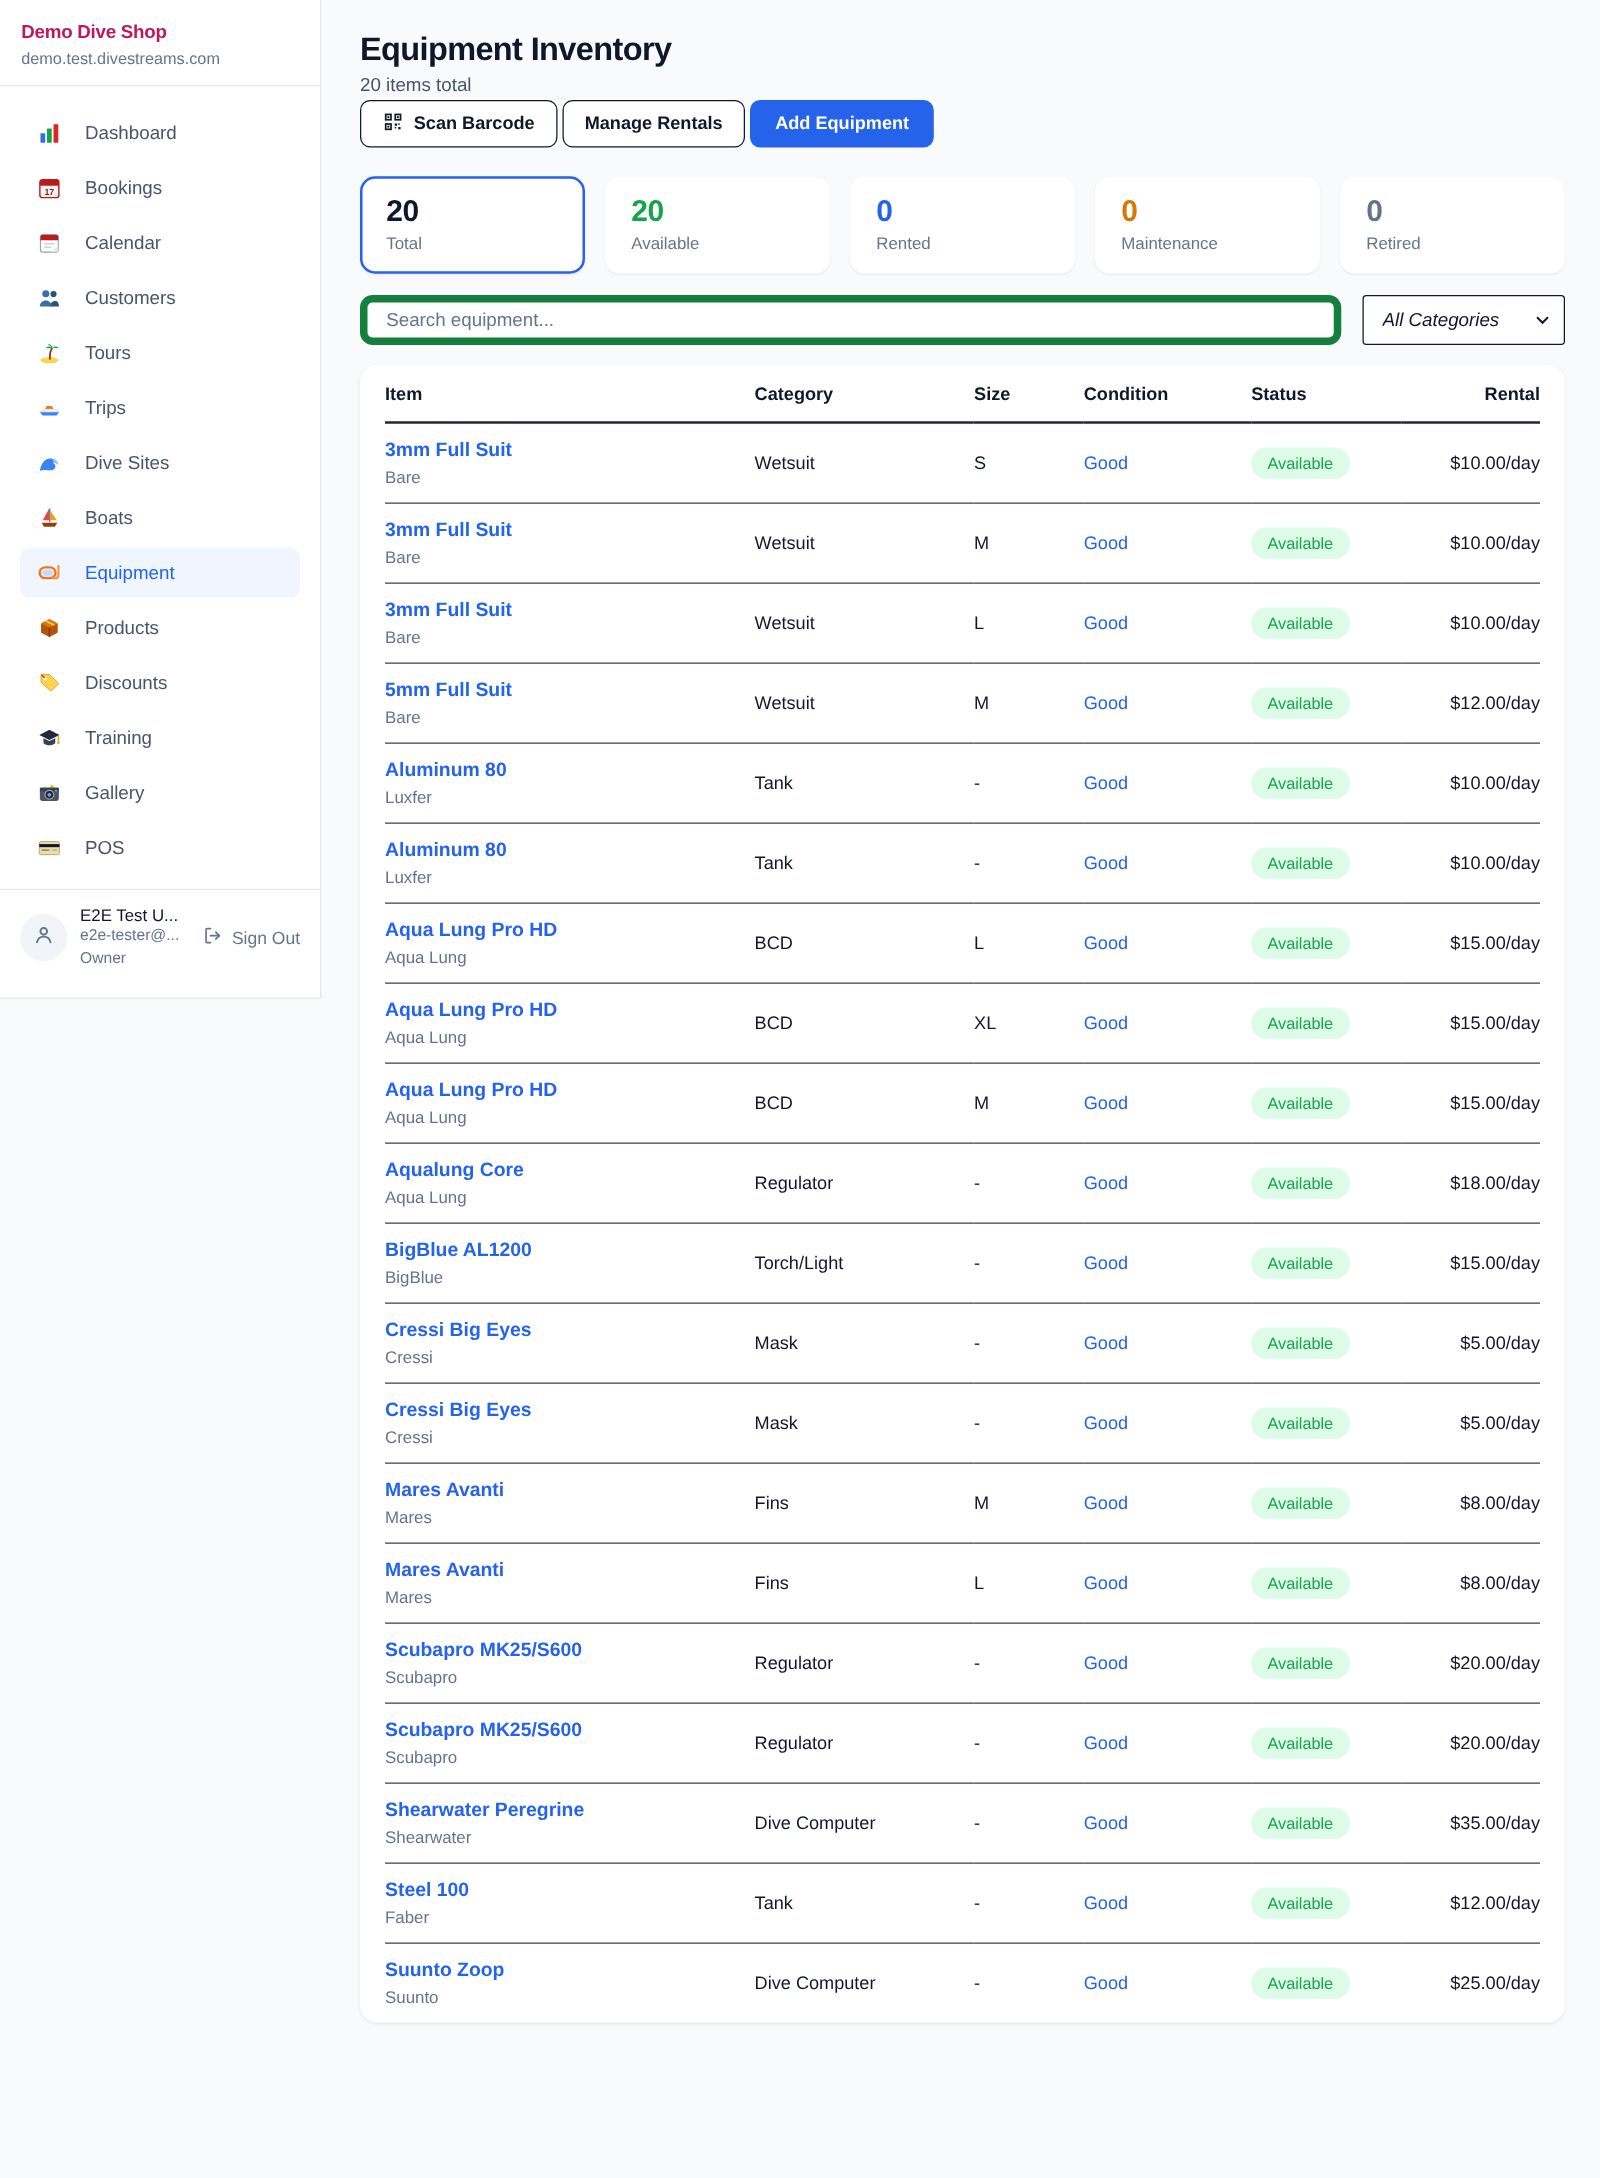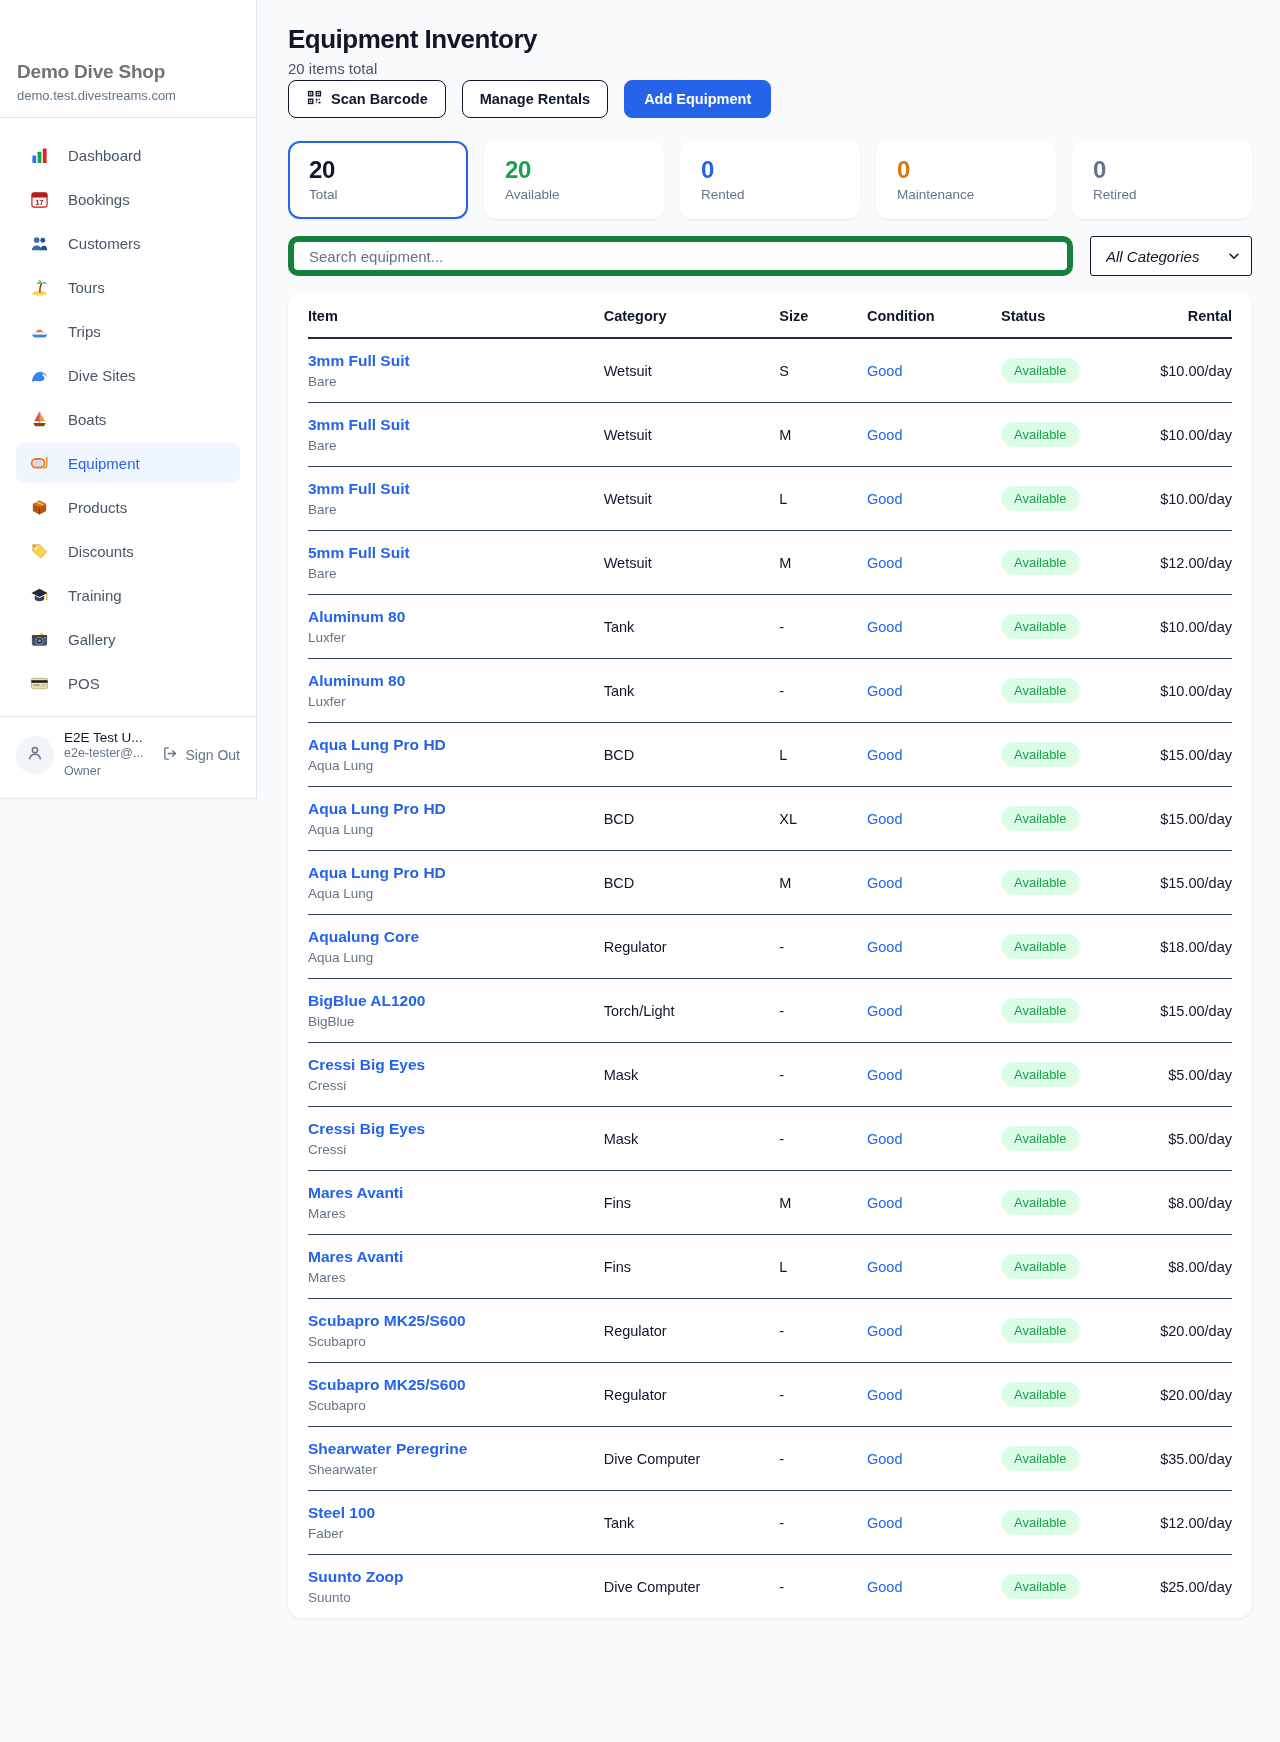--- a/index.html
+++ b/index.html
@@ -7,42 +7,42 @@
   body {
     width:1280px; height:1742px; overflow:hidden; position:relative;
     font-family:"Liberation Sans","DejaVu Sans",sans-serif; color:#0f172a;
   }
   
   .sidebar {
     position:absolute; left:0; top:0; width:257px; height:799px;
     background:#fff; border-right:1px solid #e2e8f0; border-bottom:1px solid #e2e8f0;
   }
   .brand { padding:17px 17px 14px; border-bottom:1px solid #e2e8f0; }
-  .brand-name { font-size:19px; font-weight:700; color:#737373; letter-spacing:-.2px;margin-top:44px; }
+  .brand-name { font-size:15px; font-weight:700; color:#be185d; letter-spacing:-.2px; }
   .brand-domain { font-size:13px; color:#64748b; margin-top:5px; }
   .nav { padding:17px 16px 2px; }
   .nav-item {
     display:flex; align-items:center; gap:19px; height:40px; padding:0 13px;
     border-radius:8px; margin-bottom:4px; color:#475569; font-size:15px; font-weight:500; cursor:pointer;
   }
   .nav-item.active { background:#eff6ff; color:#2563eb; }
   .nav-icon { width:20px; height:20px; display:flex; align-items:center; justify-content:center; flex:none; }
   .side-divider { border-top:1px solid #e2e8f0; margin-top:7px; }
   .user-row { display:flex; align-items:center; gap:10px; padding:13px 16px 15px; }
   .avatar { width:38px; height:38px; border-radius:50%; background:#f1f5f9; display:flex; align-items:center; justify-content:center; flex:none; }
   .user-info { flex:1; min-width:0; }
   .user-name { font-size:13.5px; font-weight:400; color:#0f172a; }
   .user-email, .user-role { font-size:12.5px; color:#64748b; line-height:1.4; }
   .signout { display:inline-flex; align-items:center; gap:7px; background:none; border:none; color:#64748b; font-size:14px; font-family:inherit; cursor:pointer; flex:none; }
   
   .main { margin-left:257px; padding:24px 28px 0 31px; }
   .page-head { display:flex; justify-content:space-between; align-items:flex-start;flex-direction:column; }
   .page-title { font-size:26px; font-weight:800; color:#0f172a; letter-spacing:-.5px; }
   .page-sub { font-size:15px; color:#475569; margin-top:5px; }
-  .head-actions { display:flex; gap:16px; margin-top:3px; }
+  .head-actions { display:flex; gap:4px; margin-top:3px; }
   .btn {
     height:38px; border-radius:8px; font-size:14.5px; font-weight:600; padding:0 17px;
     display:inline-flex; align-items:center; gap:8px; background:#fff;
     border:1px solid #0f172a; color:#0f172a; font-family:inherit; cursor:pointer; white-space:nowrap;
   }
   .btn.primary { background:#2563eb; border-color:#2563eb; color:#fff; padding:0 19px; }
   .stats { display:grid; grid-template-columns:repeat(5,1fr); gap:16px; margin-top:23px; }
   .stat-card {
     background:#fff; border:2px solid transparent; border-radius:12px; padding:13px 19px 15px;
     box-shadow:0 1px 2px rgba(15,23,42,.07); cursor:pointer;
@@ -103,20 +103,31 @@
       </div>
       <div class="nav-item">
         <span class="nav-icon">
           <svg viewBox="0 0 20 20" width="19" height="19">
             <rect x="2" y="3" width="16" height="15" rx="2" fill="#fef2f2" stroke="#b91c1c" stroke-width="1.2"></rect>
             <path d="M2 5a2 2 0 0 1 2-2h12a2 2 0 0 1 2 2v3H2z" fill="#b91c1c"></path>
             <text x="10" y="15.6" font-size="7.5" font-weight="bold" fill="#7f1d1d" text-anchor="middle" font-family="sans-serif">17</text>
           </svg>
         </span>
         <span>Bookings</span>
+      </div>
+      <div class="nav-item">
+        <span class="nav-icon">
+          <svg viewBox="0 0 20 20" width="19" height="19">
+            <rect x="2.5" y="3" width="15" height="14.5" rx="2" fill="#fff" stroke="#94a3b8" stroke-width="1"></rect>
+            <path d="M2.5 5a2 2 0 0 1 2-2h11a2 2 0 0 1 2 2v2.5h-15z" fill="#b91c1c"></path>
+            <path d="M5.5 10.5h9M5.5 13.5h6" stroke="#cbd5e1" stroke-width="1.3"></path>
+            <path d="M12 17.5l5.5-5.5v3.5a2 2 0 0 1-2 2z" fill="#e2e8f0"></path>
+          </svg>
+        </span>
+        <span>Calendar</span>
       </div>
       <div class="nav-item">
         <span class="nav-icon">
           <svg viewBox="0 0 20 20" width="19" height="19">
             <circle cx="13.5" cy="6.6" r="2.6" fill="#27517c"></circle>
             <path d="M10.5 17c.2-2.8 2-4.6 4.5-4.6 2 0 3.1 1.7 3.1 4.6z" fill="#27517c"></path>
             <circle cx="7" cy="6.3" r="3" fill="#3b6ea5"></circle>
             <path d="M2 17c0-3 2.2-5 5-5s5 2 5 5z" fill="#3b6ea5"></path>
           </svg>
         </span>

